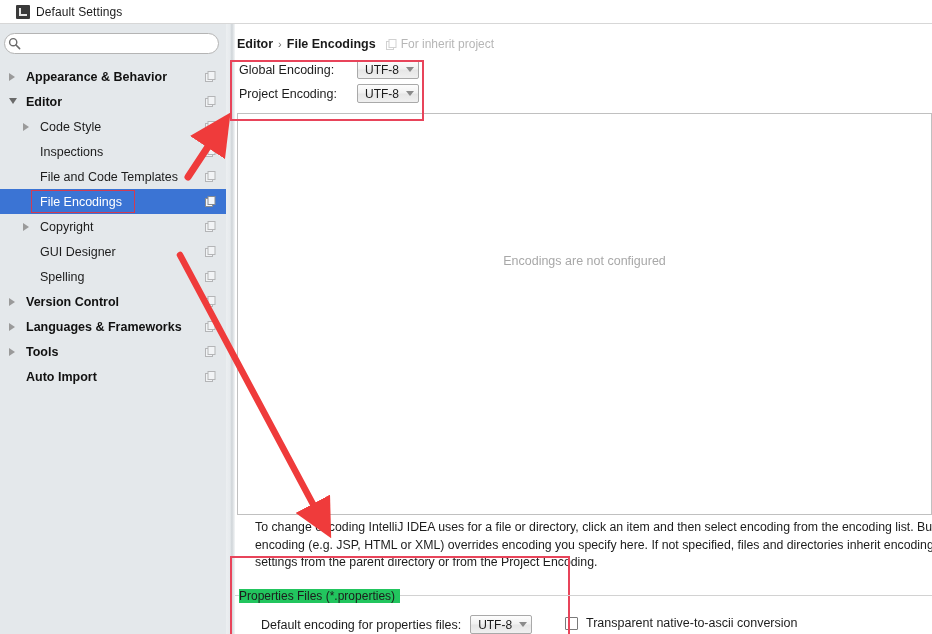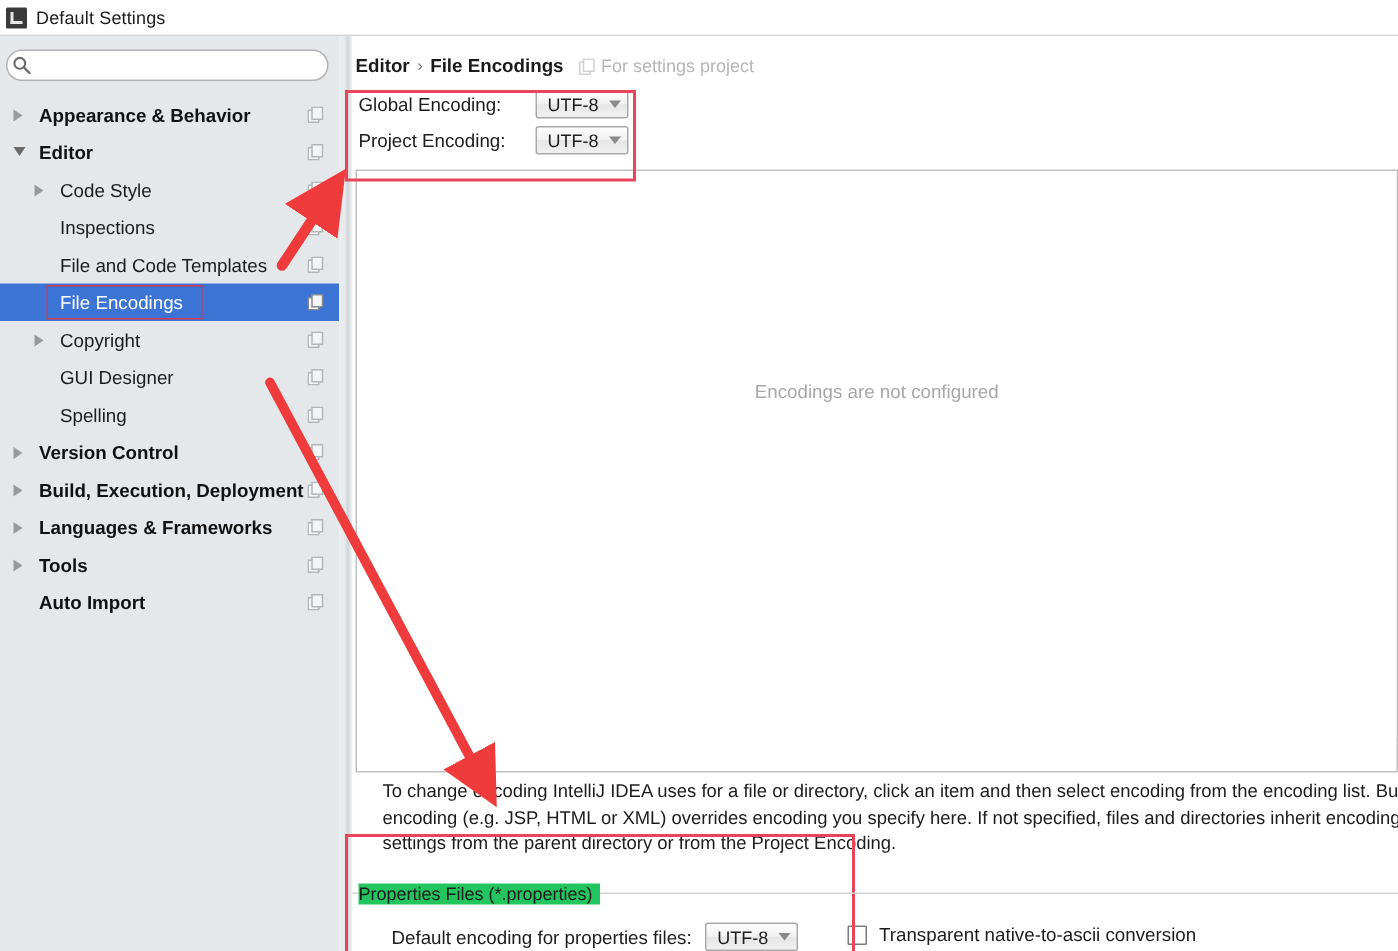--- a/index.html
+++ b/index.html
@@ -24,20 +24,21 @@
   
   .titlebar {
     position: absolute;
     left: 0; top: 0;
     width: 932px; height: 24px;
     background: #ffffff;
     border-bottom: 1px solid #d7d7d7;
     display: flex;
     align-items: center;
     box-sizing: border-box;
+    padding-left: 12px;
   }
   .title-icon {
     width: 14px; height: 14px;
     margin: 0 6px 0 4px;
     position: relative;
     flex: none;
   }
   .title-icon .ij {
     position: absolute; left: 0; top: 0;
     width: 14px; height: 14px;
@@ -472,32 +473,20 @@
             <svg width="11" height="11" viewBox="0 0 11 11">
               <rect x="0.5" y="2.5" width="7" height="8" fill="#fff" stroke="#8d8d8d" stroke-width="1"></rect>
               <rect x="3" y="0.5" width="7" height="8" fill="#fff" stroke="#8d8d8d" stroke-width="1"></rect>
             </svg>
           </span>
         </div>
         <div class="tree-row lvl0">
           <span class="arrow">
             <span class="tri-right"></span>
           </span>
-          <span class="label">Build, Execution, Deployment</span>
-          <span class="copy-icon">
-            <svg width="11" height="11" viewBox="0 0 11 11">
-              <rect x="0.5" y="2.5" width="7" height="8" fill="#fff" stroke="#8d8d8d" stroke-width="1"></rect>
-              <rect x="3" y="0.5" width="7" height="8" fill="#fff" stroke="#8d8d8d" stroke-width="1"></rect>
-            </svg>
-          </span>
-        </div>
-        <div class="tree-row lvl0">
-          <span class="arrow">
-            <span class="tri-right"></span>
-          </span>
           <span class="label">Languages &amp; Frameworks</span>
           <span class="copy-icon">
             <svg width="11" height="11" viewBox="0 0 11 11">
               <rect x="0.5" y="2.5" width="7" height="8" fill="#fff" stroke="#8d8d8d" stroke-width="1"></rect>
               <rect x="3" y="0.5" width="7" height="8" fill="#fff" stroke="#8d8d8d" stroke-width="1"></rect>
             </svg>
           </span>
         </div>
         <div class="tree-row lvl0">
           <span class="arrow">
@@ -530,21 +519,21 @@
     <div class="breadcrumb">
       <span class="crumb-bold">Editor</span>
       <span class="crumb-sep">›</span>
       <span class="crumb-bold">File Encodings</span>
       <span class="crumb-note-icon">
         <svg width="11" height="11" viewBox="0 0 11 11">
           <rect x="0.5" y="2.5" width="7" height="8" fill="#fff" stroke="#9a9a9a" stroke-width="1"></rect>
           <rect x="3" y="0.5" width="7" height="8" fill="#fff" stroke="#9a9a9a" stroke-width="1"></rect>
         </svg>
       </span>
-      <span class="crumb-note">For settings project</span>
+      <span class="crumb-note">For inherit project</span>
     </div>
 
     <div class="enc-row" style="left:4px; top:36px;">
       <span class="enc-label" style="width:110px;">Global Encoding:</span>
       <span class="combo" style="margin-left:8px;">
         <span>UTF-8</span>
         <span class="caret"></span>
       </span>
     </div>
 

